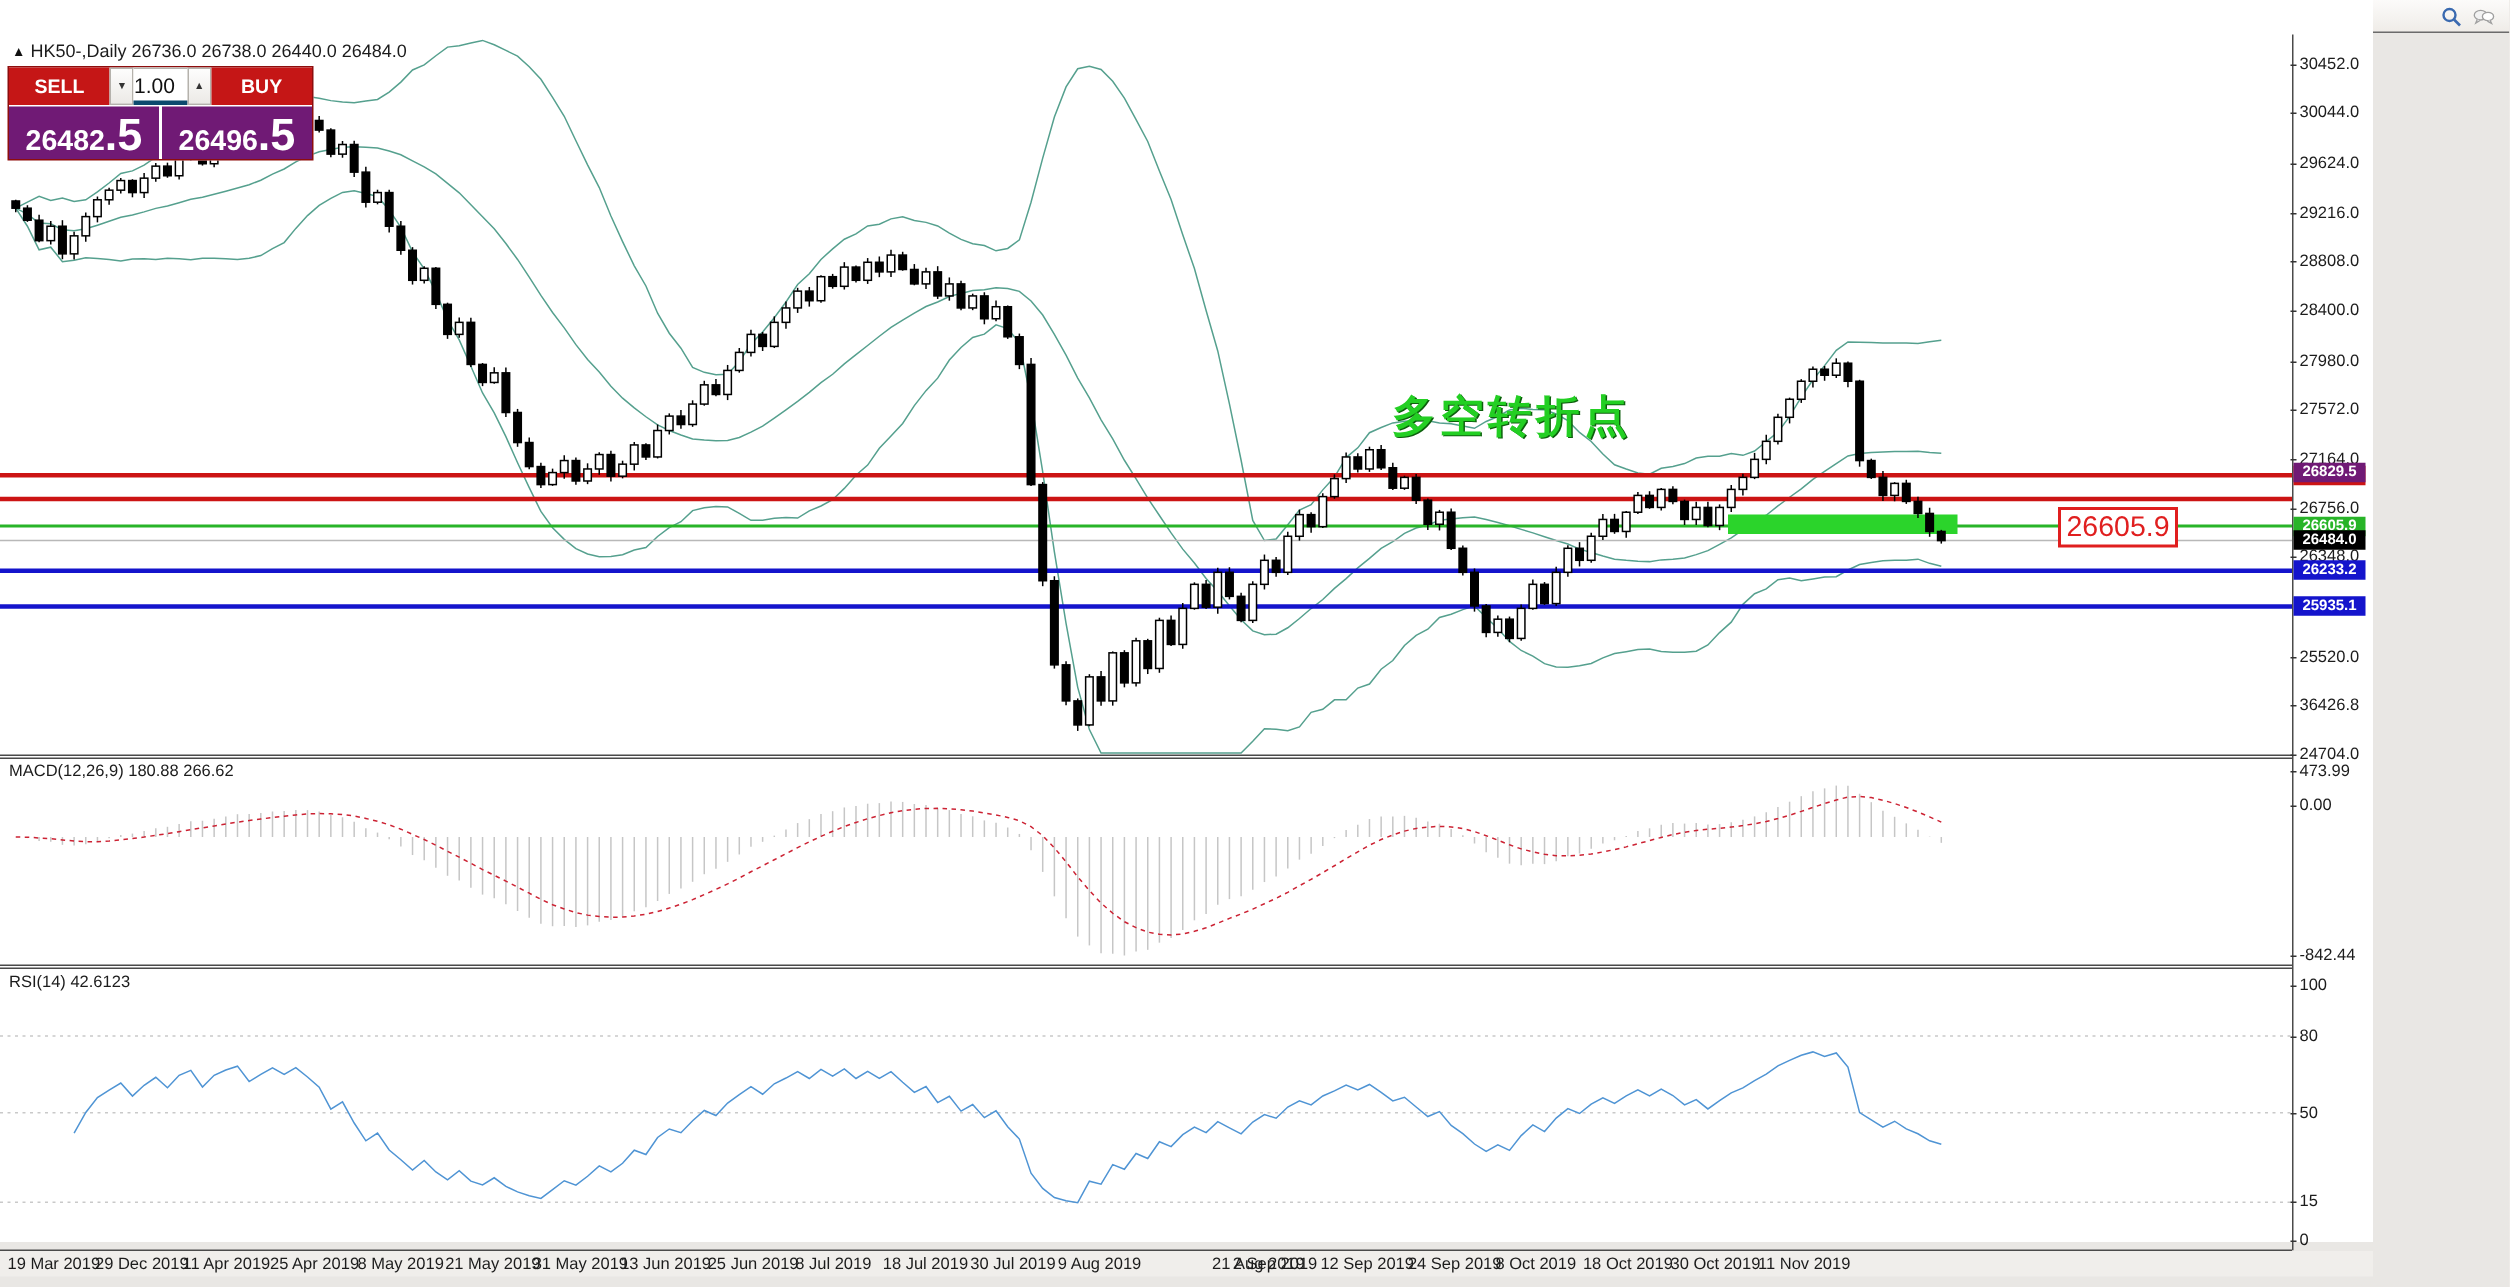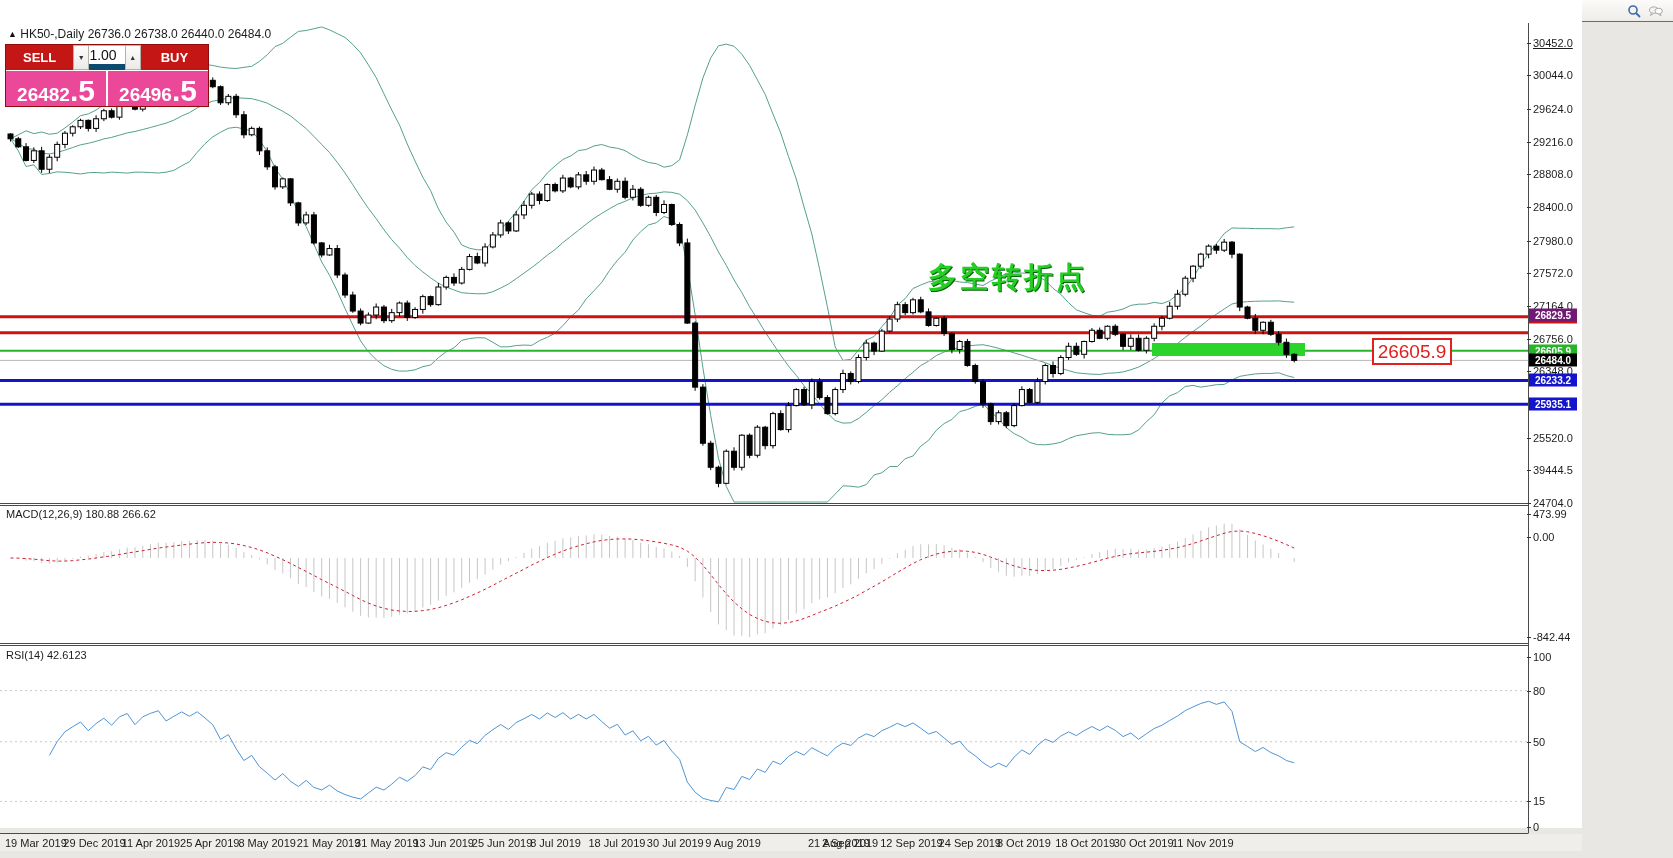--- a/index.html
+++ b/index.html
@@ -31,24 +31,24 @@
     color:#23cf23;text-shadow:1px 1px 0 #0d5f0d;z-index:5;}
   .price-tag{position:absolute;left:1372px;top:338px;width:76px;height:23px;background:#fff;border:2px solid #e01f1f;
     color:#e01f1f;font-size:19px;display:flex;align-items:center;justify-content:center;z-index:7;}
   
   .trade-panel{position:absolute;left:5px;top:44px;width:202px;z-index:10;border:1px solid #8d0d0d;background:#fff;}
   .tp-row1{display:flex;height:25px;}
   .tp-sell,.tp-buy{width:71px;background:#c51616;color:#fff;font-size:13px;font-weight:bold;
     display:flex;align-items:center;justify-content:center;}
   .tp-step{width:17px;background:linear-gradient(#fdfdfd,#eceae6);border:1px solid #b5b2ac;box-sizing:border-box;
     display:flex;align-items:center;justify-content:center;font-size:7px;color:#333;}
-  .tp-vol{flex:1;background:#fff;border-top:1px solid #b5b2ac;border-bottom:6px solid #0c4a6e;box-sizing:border-box;
+  .tp-vol{flex:1;background:#fff;border-top:1px solid #b5b2ac;border-bottom:3px solid #0c4a6e;box-sizing:border-box;
     font-size:14px;color:#111;display:flex;align-items:center;justify-content:flex-end;padding-right:8px;}
   .tp-row2{display:flex;height:35px;background:#fff;gap:2px;padding-top:1px;}
-  .tp-price{flex:1;background:#ec4899;color:#fff;display:flex;align-items:flex-end;justify-content:center;padding-bottom:2px;}
+  .tp-price{flex:1;background:#701a75;color:#fff;display:flex;align-items:flex-end;justify-content:center;padding-bottom:2px;}
   .tp-price .pint{font-size:19px;font-weight:bold;line-height:1;}
   .tp-price .pfrac{font-size:30px;font-weight:bold;line-height:.82;}
 </style>
 </head>
 <body>
 
 <div class="app">
 
   <div class="toolbar">
     <div class="tb-btn">
@@ -800,33 +800,33 @@
     </div>
   </div>
 
   <div class="annotation">多空转折点</div>
   <div class="price-tag">26605.9</div>
 
   <div class="pane-label" style="top:508px">MACD(12,26,9) 180.88 266.62</div>
   <div class="pane-label" style="top:649px">RSI(14) 42.6123</div>
 
   <div id="price-axis">
-      <span class="tick" style="top: 42.5px; text-decoration: underline;">30452.0</span>
+      <span class="tick" style="top: 42.5px;">30452.0</span>
       <span class="tick" style="top: 75.1868px;">30044.0</span>
       <span class="tick" style="top: 108.835px;">29624.0</span>
       <span class="tick" style="top: 141.522px;">29216.0</span>
       <span class="tick" style="top: 174.209px;">28808.0</span>
       <span class="tick" style="top: 206.896px;">28400.0</span>
       <span class="tick" style="top: 240.544px;">27980.0</span>
       <span class="tick" style="top: 273.231px;">27572.0</span>
       <span class="tick" style="top: 305.918px;">27164.0</span>
       <span class="tick" style="top: 338.604px;">26756.0</span>
       <span class="tick" style="top: 371.291px;">26348.0</span>
       <span class="tick" style="top: 437.626px;">25520.0</span>
-      <span class="tick" style="top: 470.313px;">39444.5</span>
+      <span class="tick" style="top: 470.313px;">36426.8</span>
       <span class="tick" style="top: 503px;">24704.0</span>
     </div>
   <div id="macd-axis">
       <span class="tick" style="top: 513.549px;">473.99</span>
       <span class="tick" style="top: 537px;">0.00</span>
       <span class="tick" style="top: 637.004px;">-842.44</span>
     </div>
   <div id="rsi-axis">
       <span class="tick" style="top: 656.5px;">100</span>
       <span class="tick" style="top: 690.6px;">80</span>

